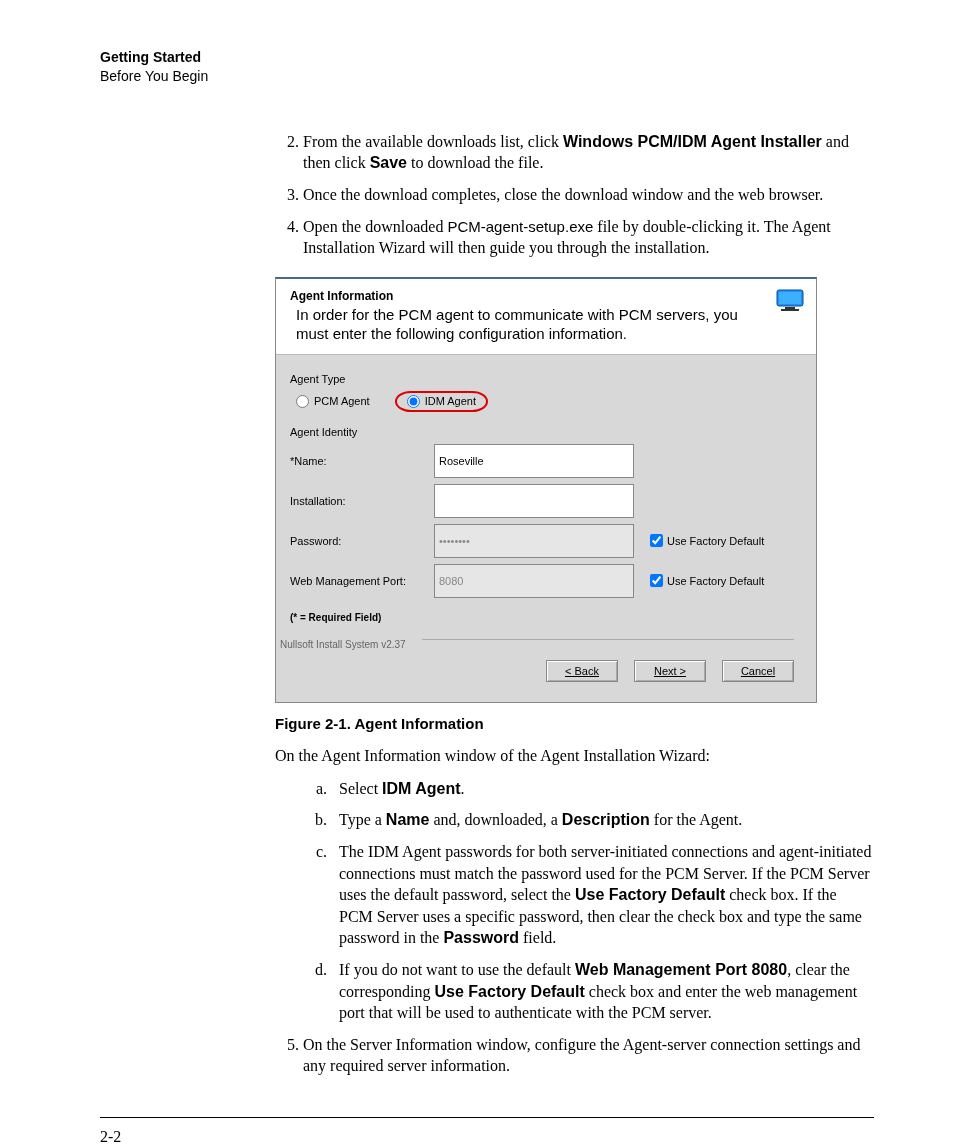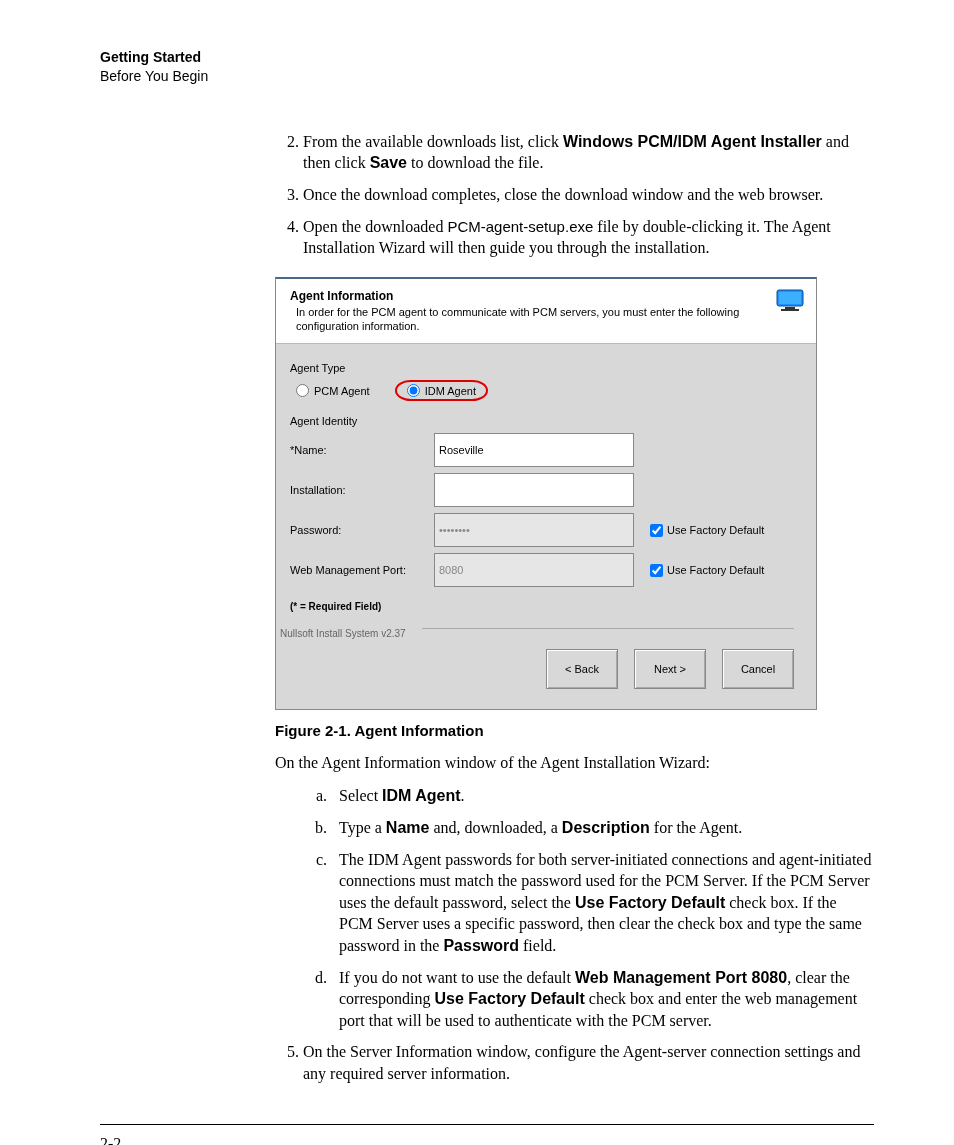--- a/index.html
+++ b/index.html
@@ -80,21 +80,21 @@
   }
   .dlg-top {
     padding: 10px 12px 10px 14px;
     display: flex;
     align-items: flex-start;
     gap: 12px;
     background: #fff;
   }
   .dlg-top-text { flex: 1 1 auto; }
   .dlg-title { font-weight: bold; font-size: 12px; margin-bottom: 2px; }
-  .dlg-desc { font-size: 11px; line-height: 1.3; padding-left: 6px; }
+  .dlg-desc { font-size: 15px; line-height: 1.3; padding-left: 6px; }
   .dlg-icon {
     width: 28px; height: 24px; flex: 0 0 auto;
   }
   .dlg-icon svg { width: 28px; height: 24px; }
   .dlg-body {
     background: #d8d8d8;
     padding: 18px 22px 8px 14px;
     border-top: 1px solid #bbb;
   }
   .group-label { font-size: 11px; margin-bottom: 6px; }
@@ -132,28 +132,29 @@
     display: flex; align-items: flex-start; gap: 16px;
     font-size: 10px; color: #666; margin: 14px 0 10px -10px;
   }
   .nullsoft-row .line { flex: 1 1 auto; border-top: 1px solid #aaa; }
   .btn-row {
     display: flex; justify-content: flex-end; gap: 16px;
     padding: 0 0 12px 0;
   }
   .winbtn {
     min-width: 72px;
-    height: 40px;
+    height: 22px;
     font-size: 11px;
     font-family: Tahoma, Arial, sans-serif;
     background: #d8d8d8;
     border: 1px solid #888;
     box-shadow: inset 1px 1px 0 #fff, inset -1px -1px 0 #aaa;
     padding: 0 8px;
     cursor: pointer;
+    text-decoration: underline;
   }
 </style>
 </head>
 <body>
 
 <div class="page">
 
   <div class="header">
     <div class="chapter">Getting Started</div>
     <div class="section">Before You Begin</div>

